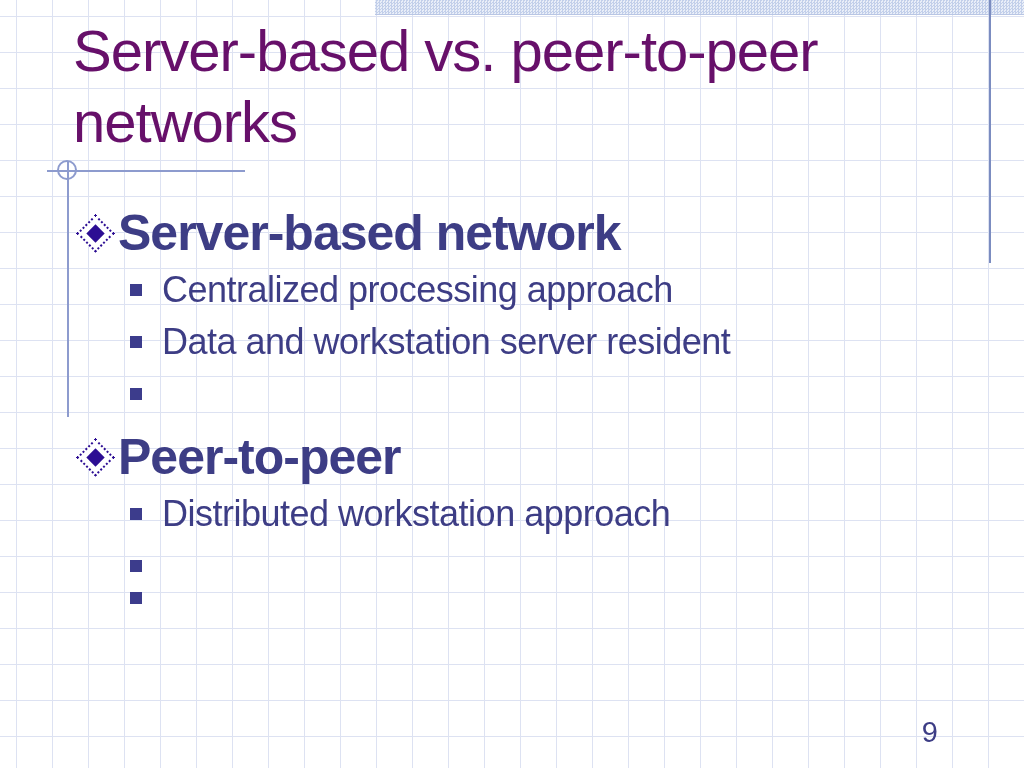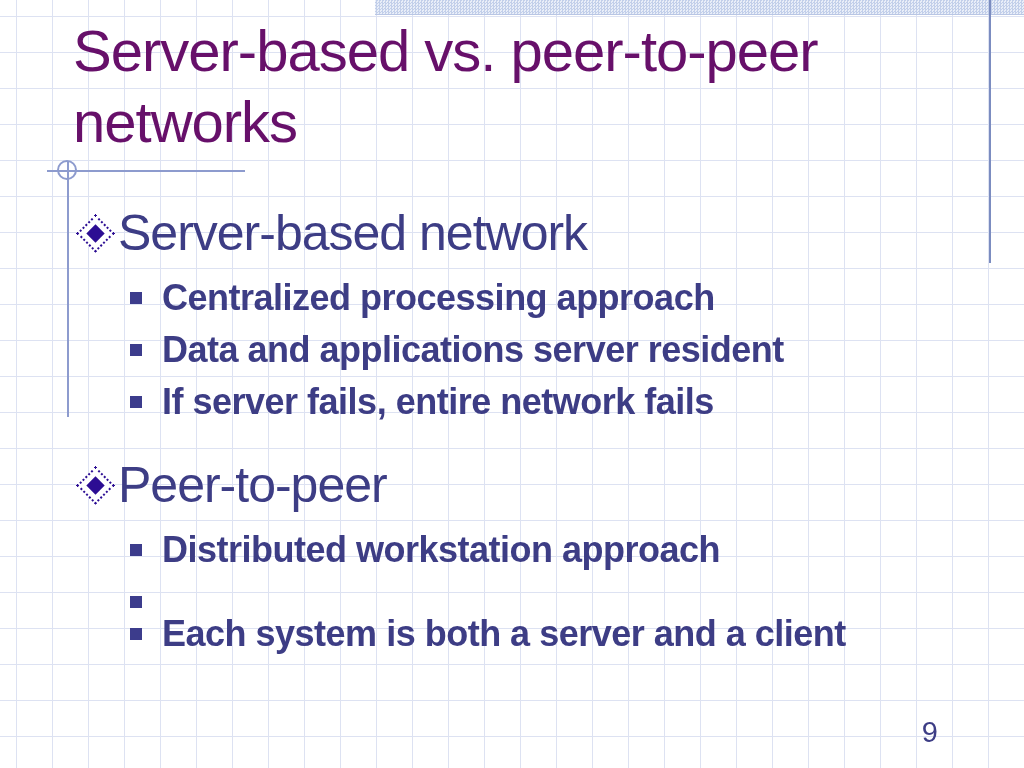--- a/index.html
+++ b/index.html
@@ -79,21 +79,21 @@
     left: 75px; top: 204px;
     width: 910px;
     color: #3d3d85;
   }
   .section + .section { margin-top: 28px; text-align: center; }
 
   .section-heading {
     display: flex;
     align-items: flex-start;
     font-size: 50px;
-    font-weight: 400;
+    font-weight: 700;
     letter-spacing: -1px;
     line-height: 58px;
     color: #3d3d85;
   }
   .diamond-bullet {
     position: relative;
     display: inline-block;
     width: 43px; height: 58px;
     flex: 0 0 43px;
   }
@@ -107,24 +107,23 @@
   }
   .diamond-inner {
     position: absolute;
     left: 14px; top: 23px;
     width: 13px; height: 13px;
     background: #2c0d93;
     transform: rotate(45deg);
   }
 
   .sub-list {
-    margin: 10px 0 0 0;
+    margin: 2px 0 0 0;
     padding: 0;
     list-style: none;
-    font-weight: bold;
   }
   .sub-item {
     display: flex;
     align-items: flex-start;
     padding-left: 55px;
     font-size: 36px;
     letter-spacing: -0.5px;
     line-height: 52px;
     color: #3d3d85;
   }
@@ -166,25 +165,24 @@
         </span>
         <span>Server-based network</span>
       </div>
       <ul class="sub-list">
         <li class="sub-item">
           <span class="square-bullet"></span>
           <span>Centralized processing approach</span>
         </li>
         <li class="sub-item">
           <span class="square-bullet"></span>
-          <span>Data and applications server resident</span>
-        </li>
-        <li class="sub-item">
-          <span class="square-bullet"></span>
-          <span>If server fails, entire network fails</span>
+          <span>Data and workstation server resident</span>
+        </li>
+        <li class="sub-item">
+          <span class="square-bullet"></span>
         </li>
       </ul>
     </div>
 
     <div class="section">
       <div class="section-heading">
         <span class="diamond-bullet">
           <span class="diamond-outer"></span>
           <span class="diamond-inner"></span>
         </span>
@@ -193,21 +191,20 @@
       <ul class="sub-list">
         <li class="sub-item">
           <span class="square-bullet"></span>
           <span>Distributed workstation approach</span>
         </li>
         <li class="sub-item">
           <span class="square-bullet"></span>
         </li>
         <li class="sub-item">
           <span class="square-bullet"></span>
-          <span>Each system is both a server and a client</span>
         </li>
       </ul>
     </div>
 
   </div>
 
   <div class="page-number">9</div>
 
 </div>
 

